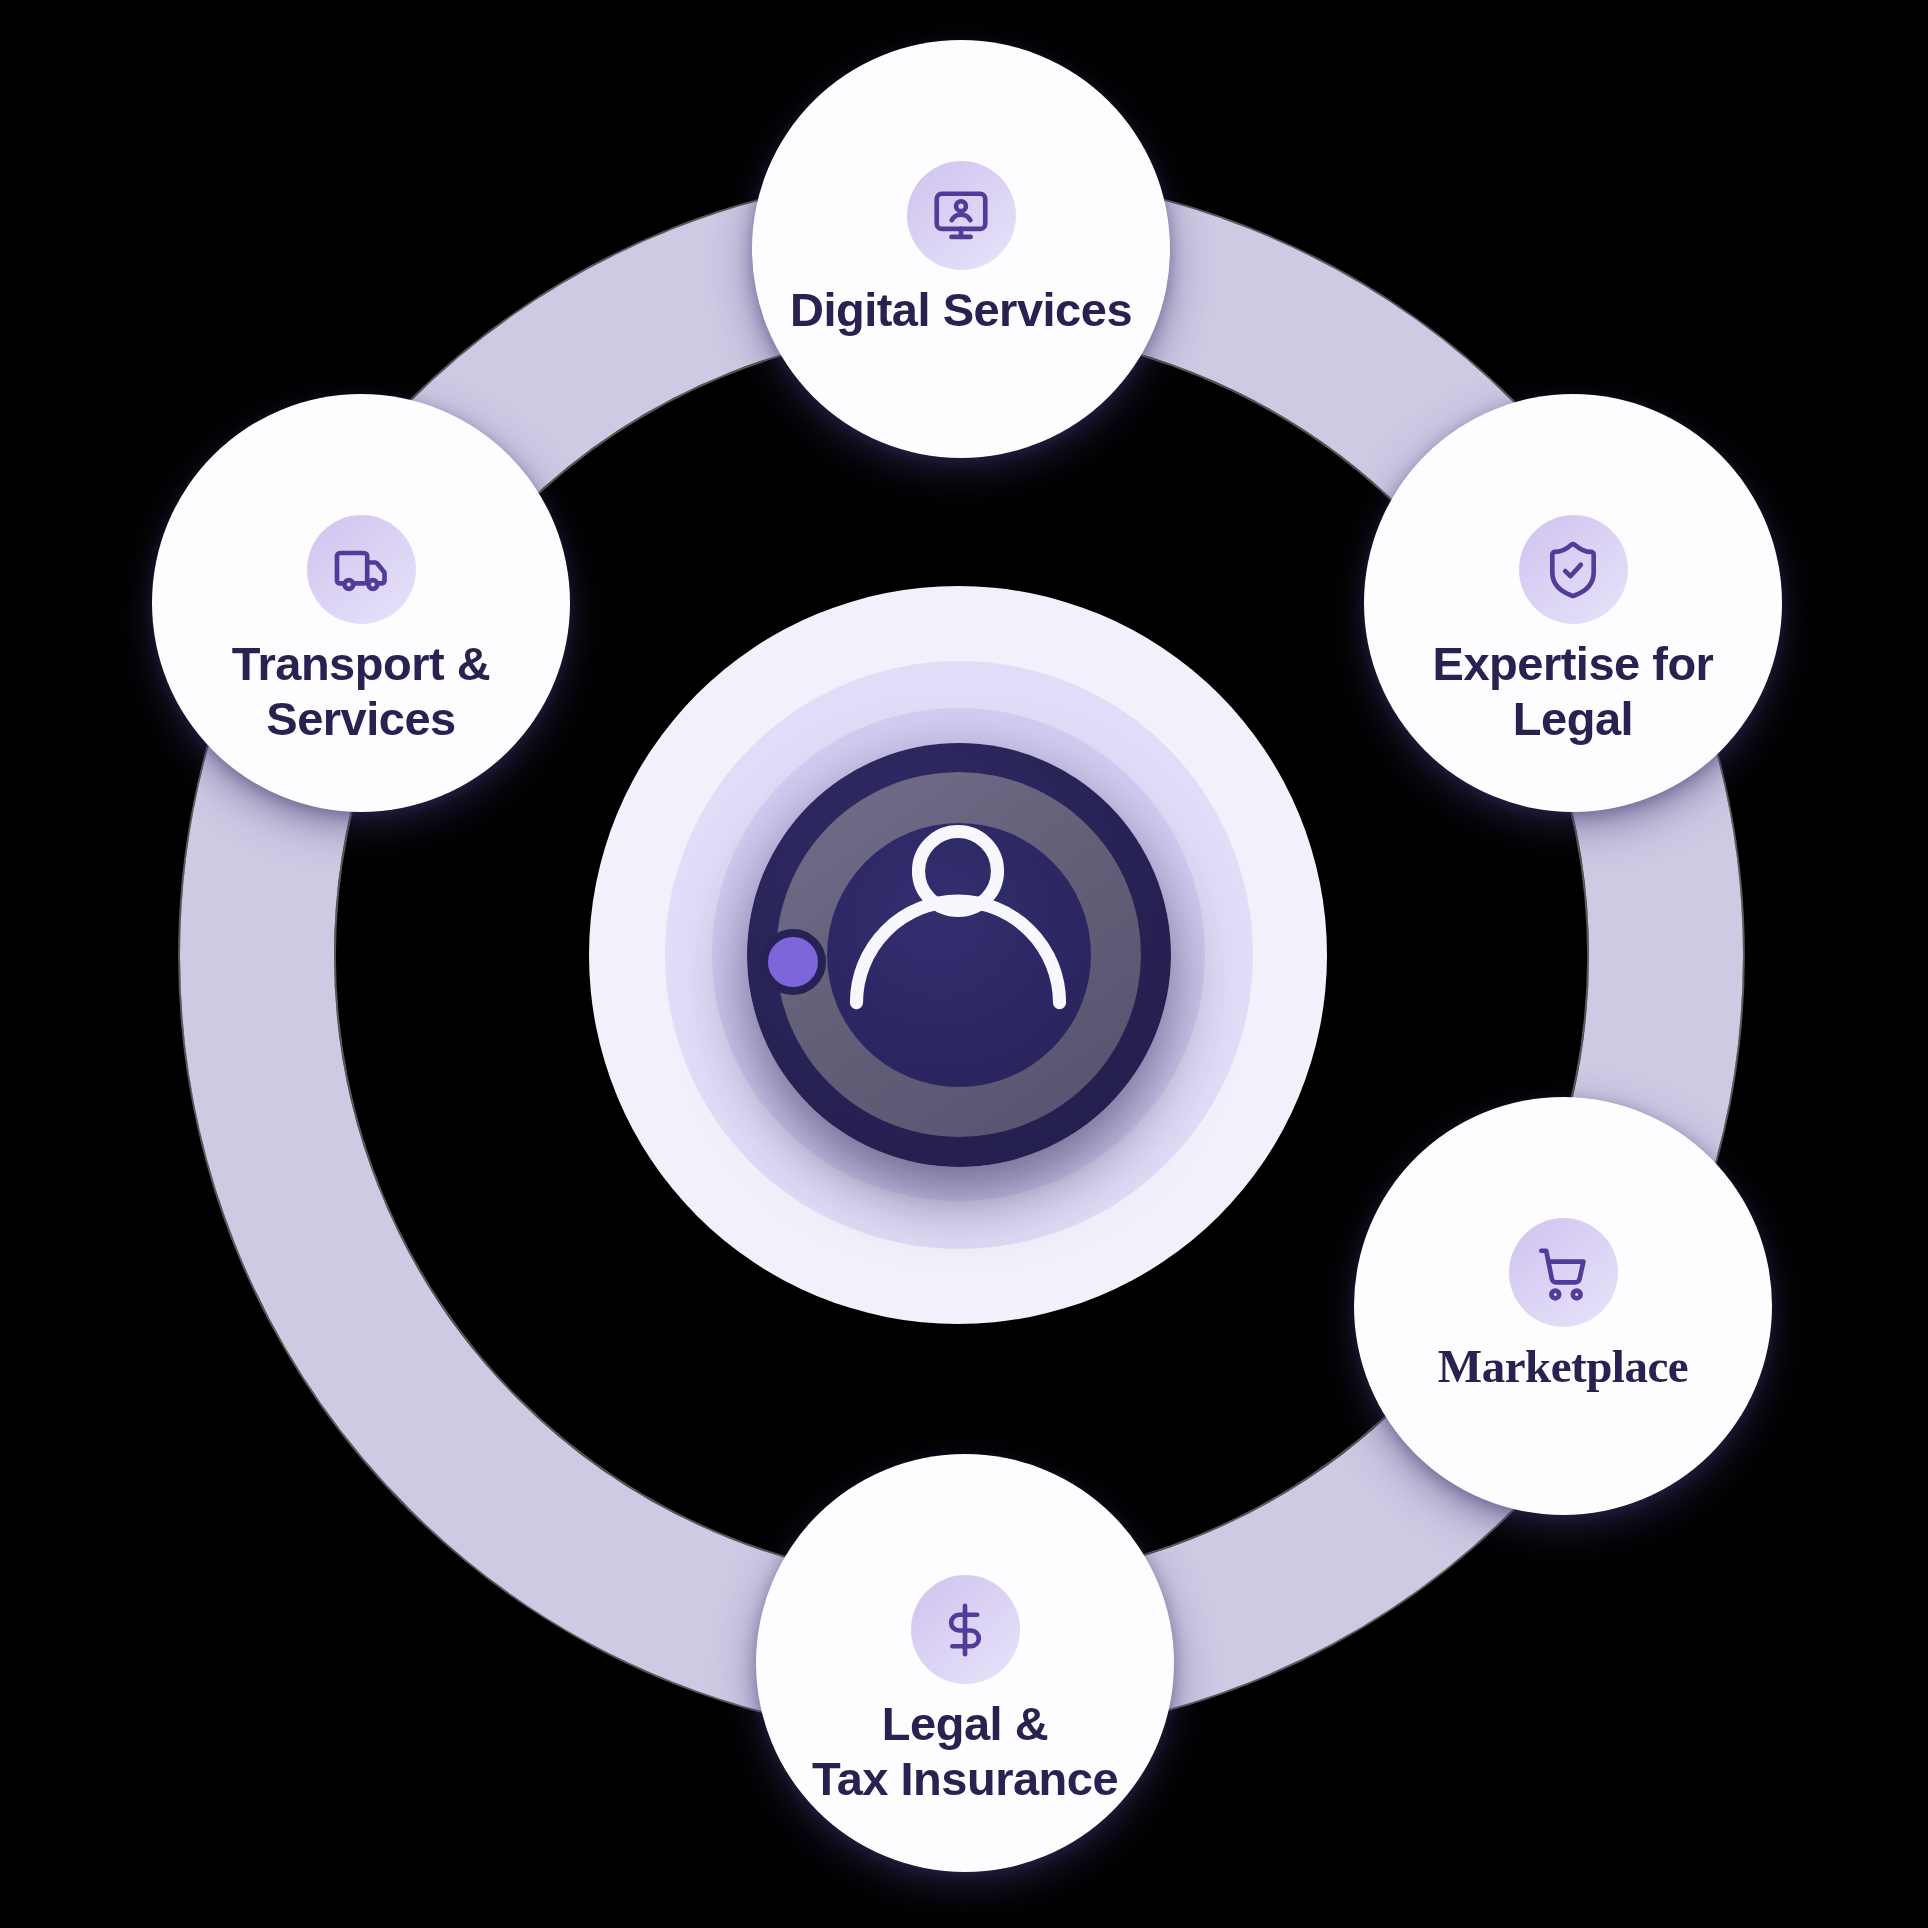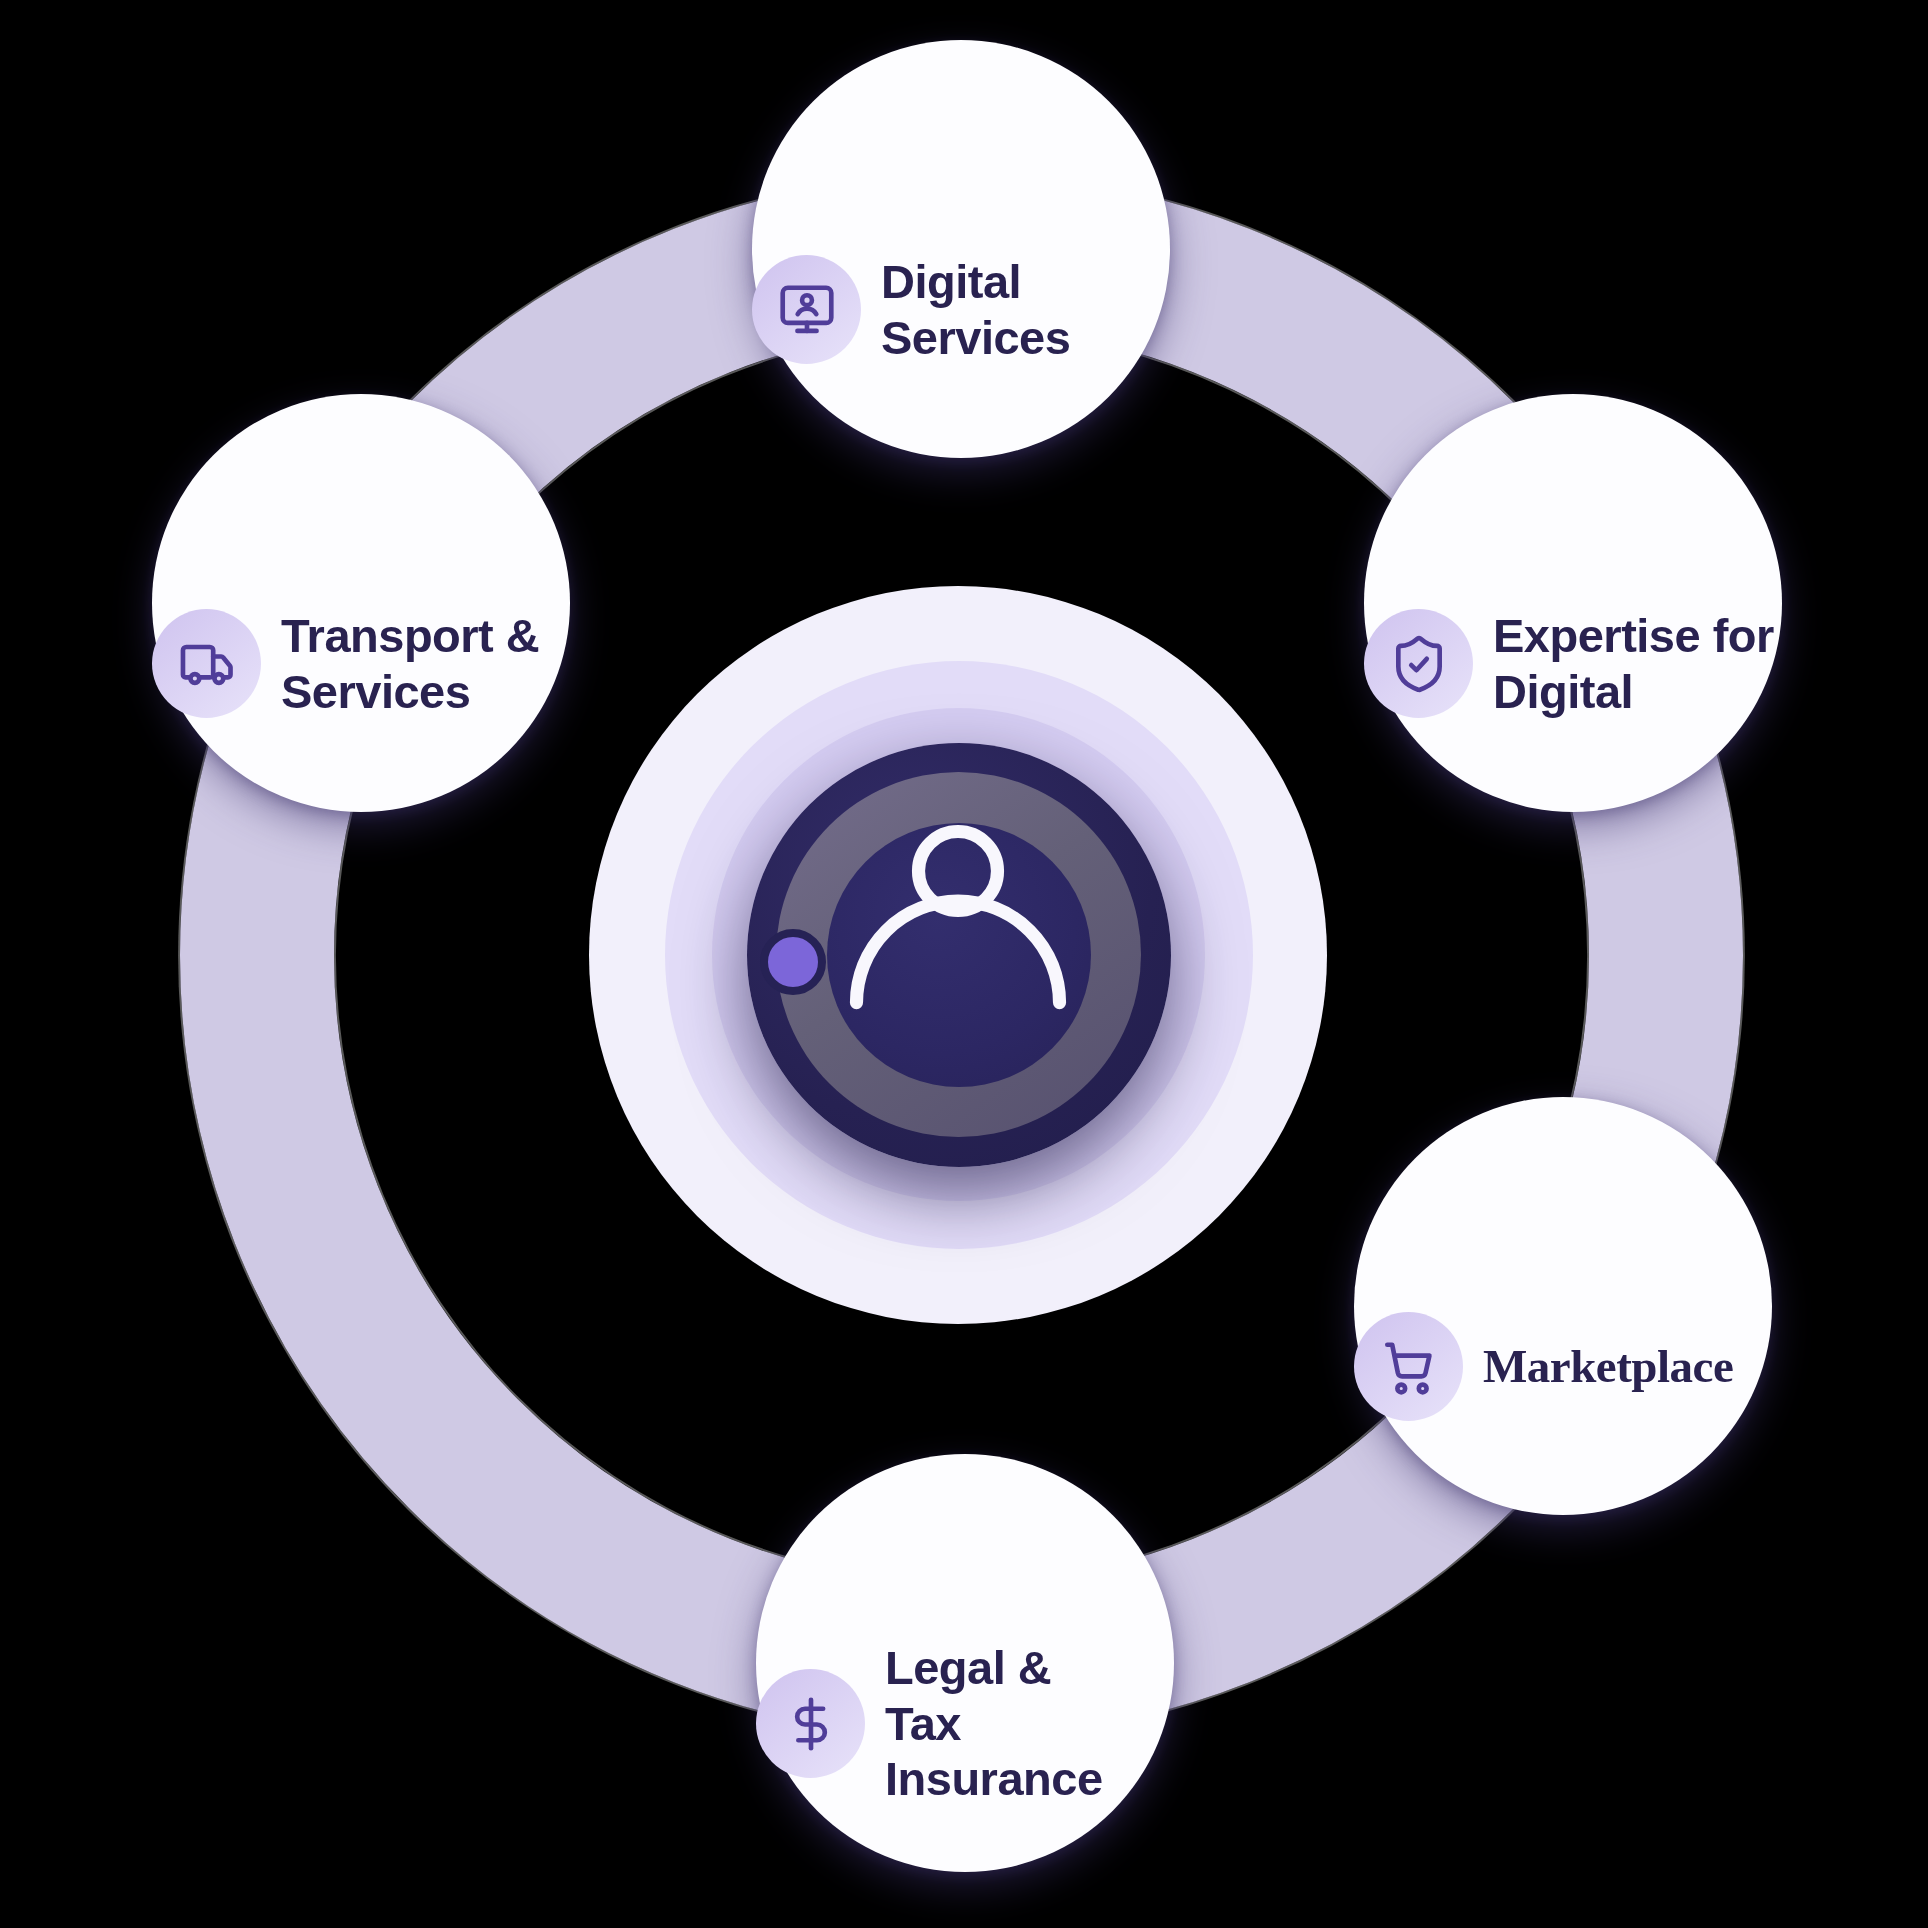--- a/index.html
+++ b/index.html
@@ -58,22 +58,22 @@
     position:absolute; left:760px; top:929px; width:66px; height:66px; border-radius:50%;
     background:var(--dot); border:8.5px solid var(--dot-outline);
   }
   .person-svg{position:absolute; left:817px; top:777px; width:282px; height:282px;}
 
   
   .node{
     position:absolute; width:418px; height:418px; border-radius:50%;
     background:var(--node-bg);
     box-shadow:0 15px 40px rgba(60,50,105,.5), 0 3.8px 13px rgba(60,50,105,.35);
-    display:flex; flex-direction:row; align-items:center;
-    padding-top:121px; gap:20px; text-align:left;
+    display:flex; flex-direction:column; align-items:center;
+    padding-top:121px; gap:12px; text-align:center;
   }
   .node-digital    {left:752px;  top:40px;}
   .node-insurance  {left:1364px; top:394px;}
   .node-marketplace{left:1354px; top:1097px;font-family:Liberation Serif, serif;}
   .node-legal      {left:756px;  top:1454px;}
   .node-expertise  {left:140px;  top:1097px;}
   .node-transport  {left:152px;  top:394px;}
 
   .chip{
     width:109px; height:109px; border-radius:50%;
@@ -125,21 +125,21 @@
 
   <div class="node node-insurance">
     <div class="chip">
       <svg viewBox="0 0 24 24">
         <path d="M20 13c0 5-3.5 7.5-7.66 8.95a1 1 0 0 1-.67-.01C7.5 20.5 4 18 4 13V6a1 1 0 0 1 1-1c2 0 4.5-1.2 6.24-2.72a1 1 0 0 1 1.52 0C14.51 3.81 17 5 19 5a1 1 0 0 1 1 1z"></path>
         <path d="m9 12.4 2 2 4-4.4"></path>
       </svg>
     </div>
     <div class="label">
       <div>Expertise for</div>
-      <div>Digital</div>
+      <div>Legal</div>
     </div>
   </div>
 
   <div class="node node-marketplace">
     <div class="chip">
       <svg viewBox="0 0 24 24">
         <circle cx="9" cy="20.3" r="1.5"></circle>
         <circle cx="17.3" cy="20.3" r="1.5"></circle>
         <path d="M3.6 3.4h1.9l2.2 10.9a1.7 1.7 0 0 0 1.7 1.3h7.3a1.7 1.7 0 0 0 1.7-1.3l1.5-6.7H6.3"></path>
       </svg>

